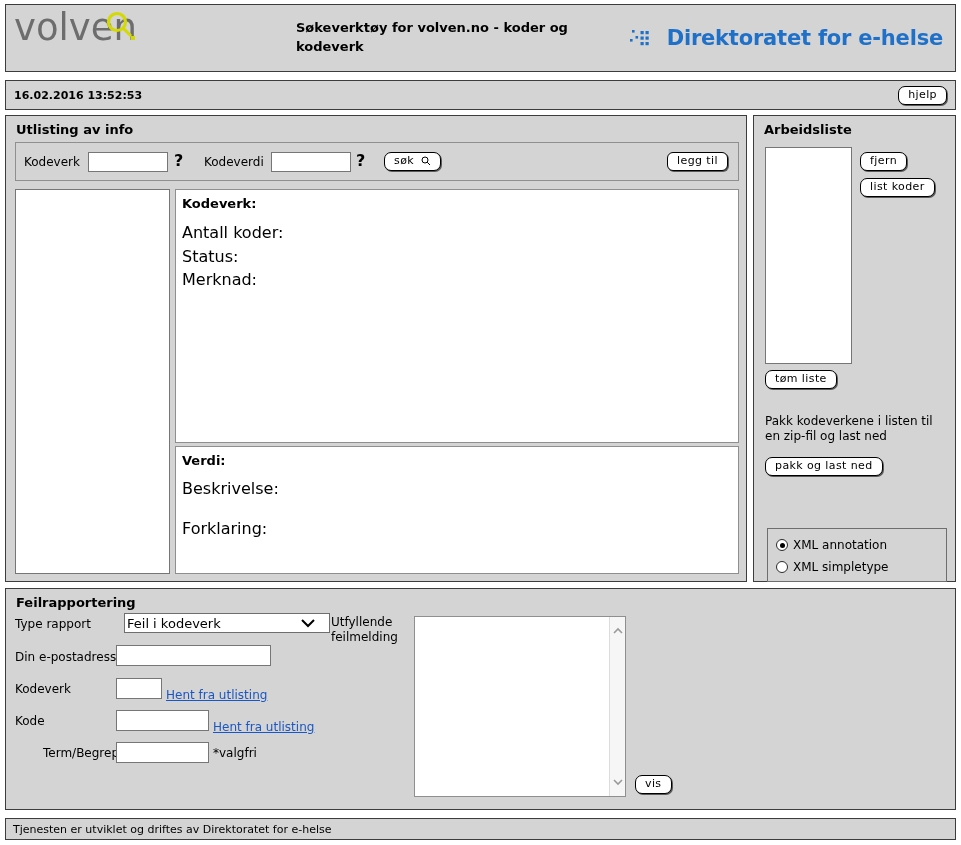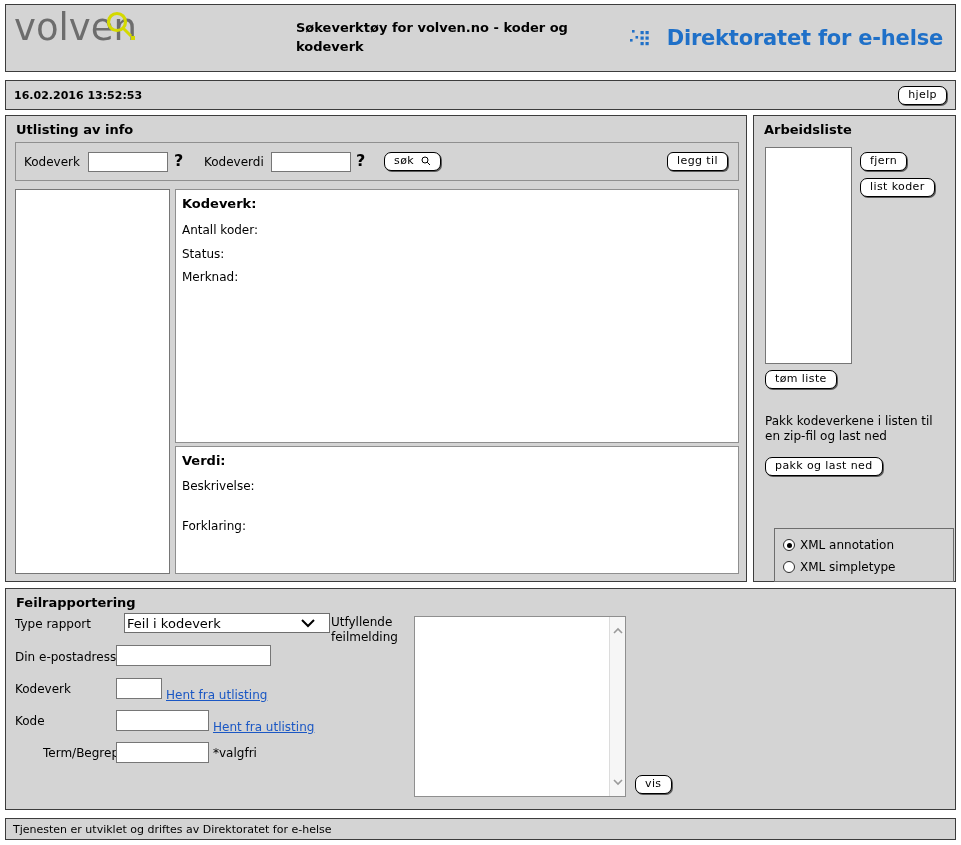--- a/index.html
+++ b/index.html
@@ -195,21 +195,21 @@
     box-sizing: border-box;
     position: absolute;
   }
   .info-head {
     position: absolute;
     font-size: 13px;
     font-weight: bold;
   }
   .info-row {
     position: absolute;
-    font-size: 12px;
+    font-size: 16px;
   }
 
   
   .arbeid-list {
     position: absolute;
     left: 11px; top: 31px;
     width: 87px; height: 217px;
   }
   .arbeid-btns {
     position: absolute;
@@ -227,21 +227,21 @@
   .pakk-btn { position: absolute; left: 11px; top: 341px; }
   .format-desc {
     position: absolute;
     left: 11px; top: 383px;
     font-size: 12px;
     line-height: 15px;
     width: 185px;
   }
   .radio-group {
     position: absolute;
-    left: 20px; top: 412px;
+    left: 13px; top: 412px;
     width: 180px; height: 54px;
     background: #d4d4d4;
     border: 1px solid #6e6e6e;
     box-sizing: border-box;
   }
   .radio-row {
     position: absolute;
     left: 8px;
     font-size: 12px;
     display: flex;

